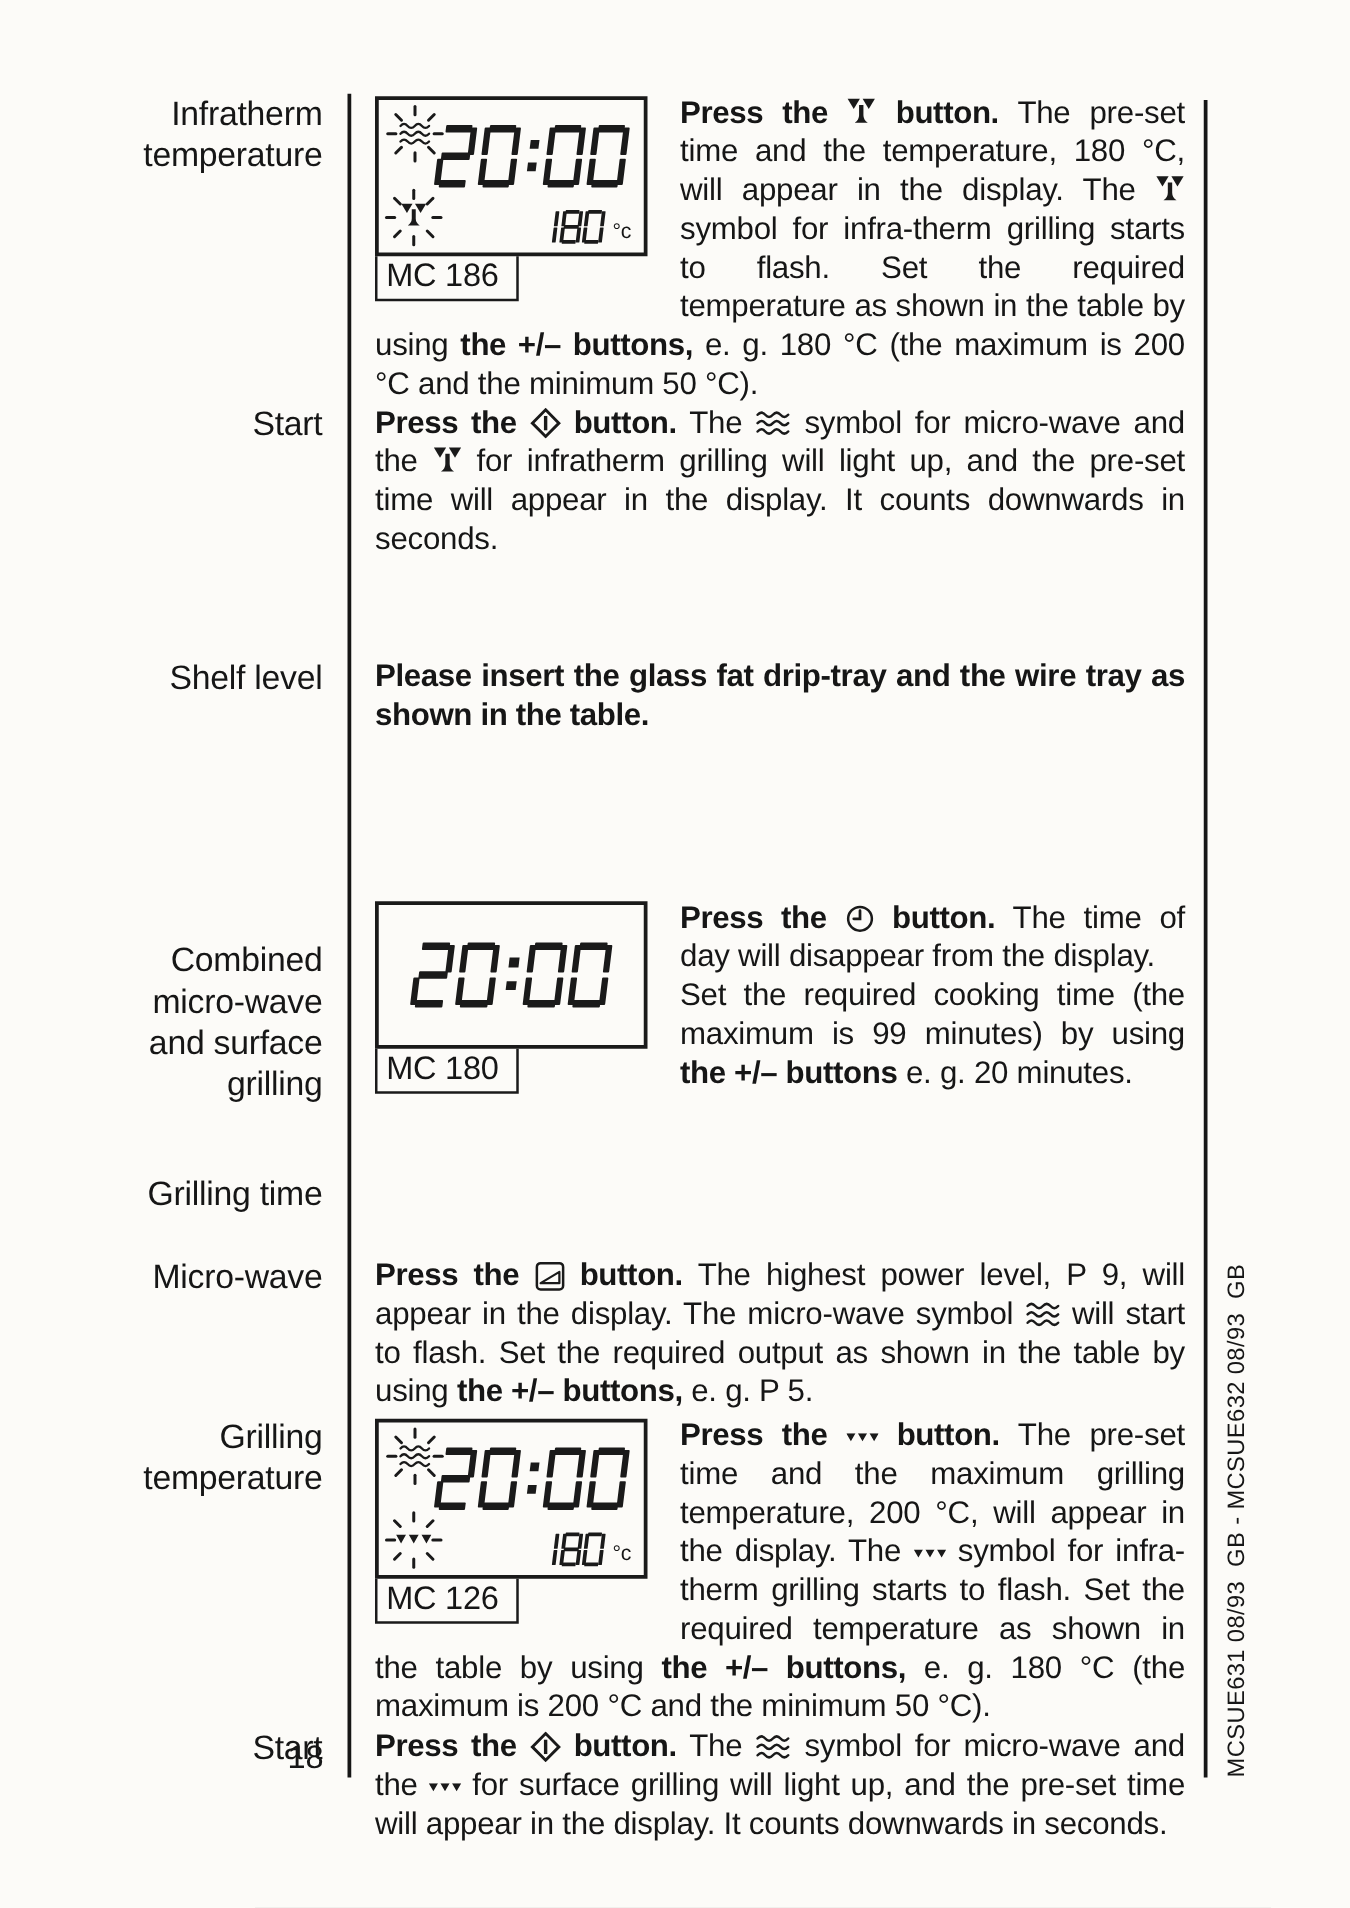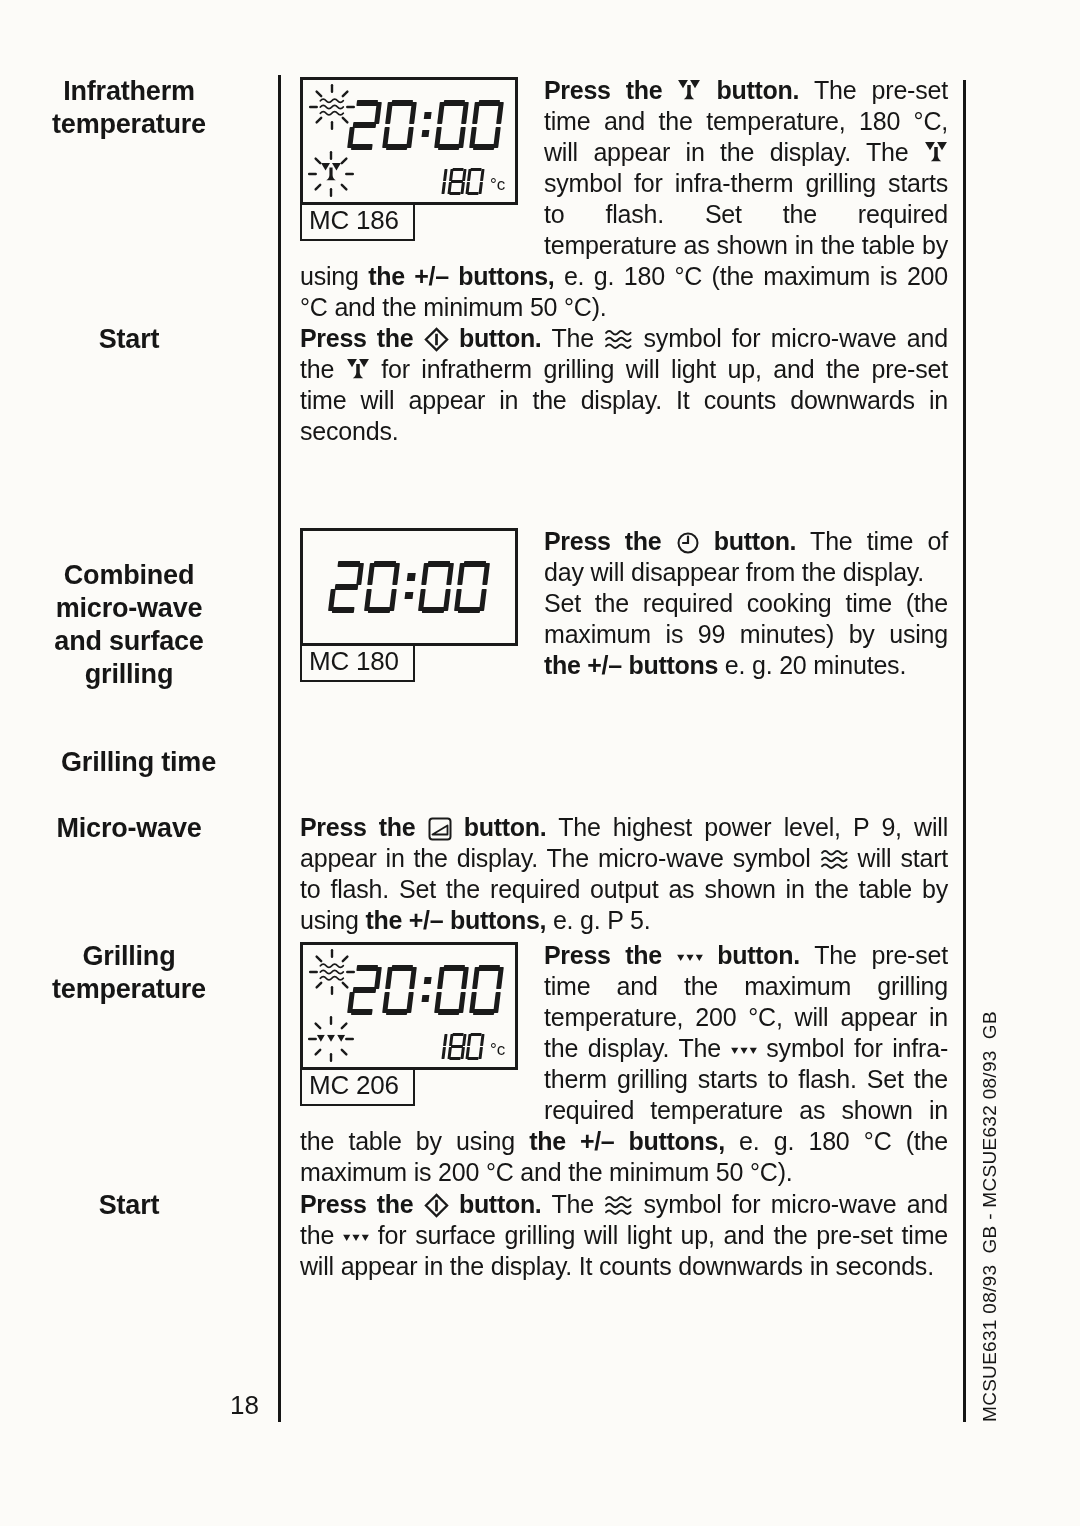--- a/index.html
+++ b/index.html
@@ -6,21 +6,21 @@
   .page{
     position:relative;width:1080px;height:1526px;margin:0 auto;
     background:#fcfbf8;color:#161616;overflow:hidden;
     font-family:"Liberation Sans",sans-serif;
   }
   .content{padding-top:75px;}
   .row{display:grid;grid-template-columns:258px 1fr;column-gap:42px;}
   .s1{min-height:225px}.s2{min-height:113px}.s3{min-height:79px}.s4{min-height:193px}
   .s5{min-height:193px}.s6{min-height:128px}.s7{min-height:249px}.s8{min-height:93px}
   .cell-label{
-    text-align:center;font-weight:bold;font-size:27px;line-height:33px;
+    text-align:right;font-weight:normal;font-size:27px;line-height:33px;
     white-space:pre-line;letter-spacing:-0.2px;
   }
   .cell-label .sub{margin-top:22px;margin-left:19px;}
   .cell-body{font-size:25px;line-height:31px;text-align:justify;
     padding-right:132px;letter-spacing:-0.2px;}
   .cell-body::after{content:"";display:block;clear:both;}
   .para{margin:0;}
   .para b{letter-spacing:-0.3px;margin-top:13px;}
   
   .v-divider{position:absolute;left:278px;top:75px;width:3px;height:1347px;background:#161616;}
@@ -240,20 +240,28 @@
               <use href="#sym-infratherm"></use>
             </svg>
           <span>for infratherm grilling will light up, and the pre-set time will appear in the display. It counts downwards in seconds.</span>
         </p>
       </div>
     </section>
 
     <section class="row s3">
     </section>
 
+    <section class="row s4">
+      <div class="cell-label">Shelf level</div>
+      <div class="cell-body">
+        <p class="para">
+          <b>Please insert the glass fat drip-tray and the wire tray as shown in the table.</b>
+        </p>
+      </div>
+    </section>
 
     <section class="row s5">
       <div class="cell-label">
         <div>Combined
 micro-wave
 and surface
 grilling</div>
         <div class="sub">Grilling time</div>
       </div>
       <div class="cell-body">
@@ -404,21 +412,21 @@
                     <i class="sseg sb"></i>
                     <i class="sseg sc"></i>
                     <i class="sseg sd"></i>
                     <i class="sseg se"></i>
                     <i class="sseg sf"></i>
                   </span>
                 </span>
               <span class="seg-unit">°c</span>
             </div>
           </div>
-          <div class="model-tag">MC 206</div>
+          <div class="model-tag">MC 126</div>
         </figure>
         <p class="para">
           <b><span>Press the</span>
           <svg class="ticon ti-grill" viewBox="0 0 26 8">
                 <use href="#sym-grill3"></use>
               </svg>
           <span>button.</span></b>
           <span>The pre-set time and the maximum grilling temperature, 200 °C, will appear in the display. The</span>
           <svg class="ticon ti-grill" viewBox="0 0 26 8">
               <use href="#sym-grill3"></use>

